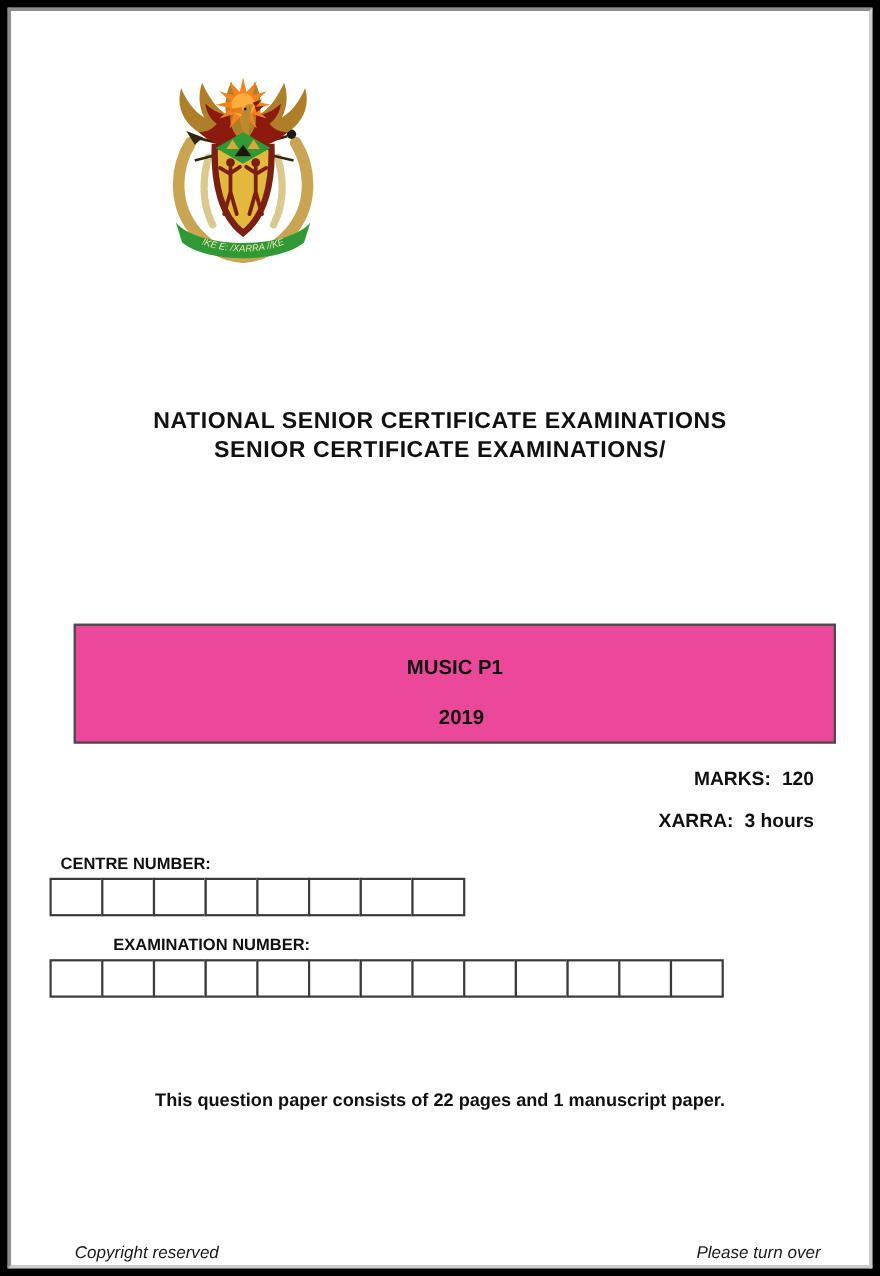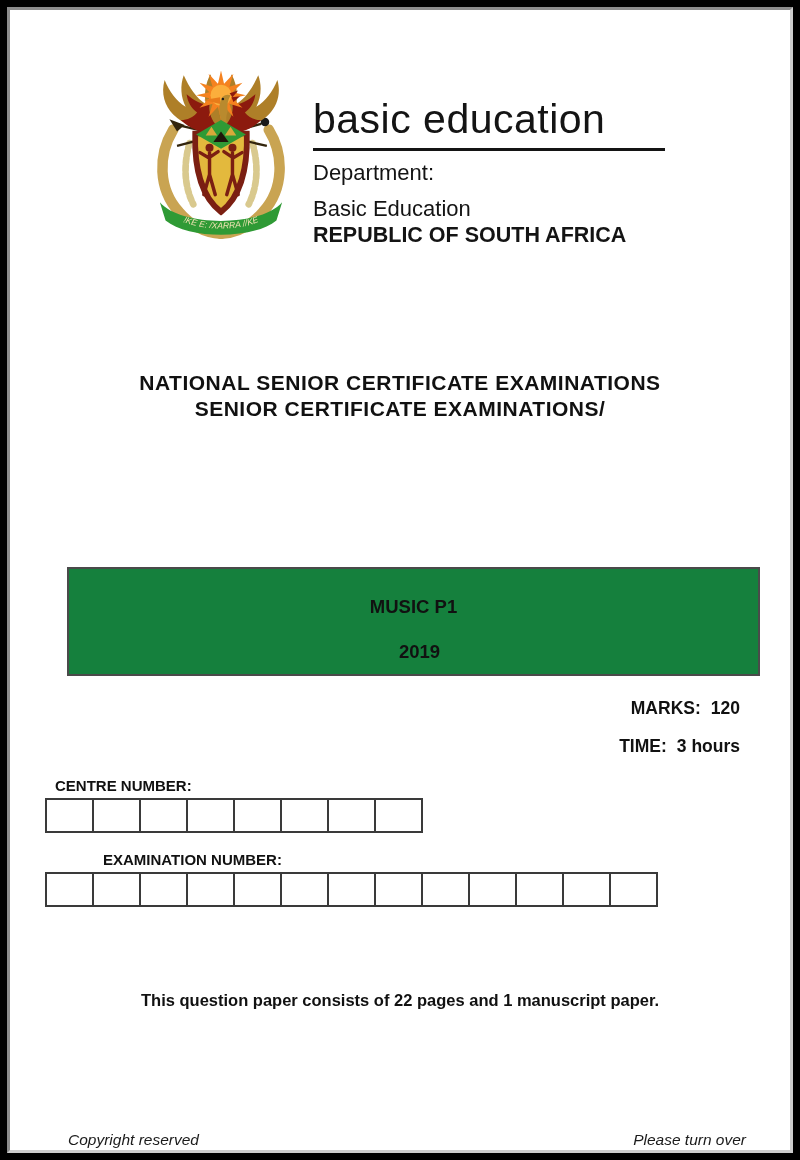--- a/index.html
+++ b/index.html
@@ -12,21 +12,21 @@
   }
   .crest { position:absolute; left:125px; top:56px; width:172px; height:178px; }
   .wordmark-block { position:absolute; left:303px; top:88px; width:360px; color:#141414; }
   .wordmark { font-size:41px; line-height:1.05; letter-spacing:0.5px; color:#141414; }
   .wordmark-rule { width:352px; height:3px; background:#141414; margin-top:7px; }
   .dept { margin-top:9px; font-size:22px; line-height:26.5px; color:#141414; }
   .dept-bold { font-size:21.5px; line-height:26.5px; font-weight:bold; color:#141414; }
   .exam-heading { position:absolute; left:0; top:360px; width:100%; text-align:center;
     font-weight:bold; font-size:21px; line-height:25.5px; letter-spacing:0.5px; color:#111; }
   .subject-box { position:absolute; left:57px; top:557px; width:693px; height:109px;
-    background:#15803d; border:2px solid #4a4a4a; text-align:center; color:#111; }
+    background:#ec4899; border:2px solid #4a4a4a; text-align:center; color:#111; }
   .subject-box .subject { margin-top:27px; font-size:18.5px; font-weight:bold; }
   .subject-box .year { margin-top:23px; font-size:18.5px; font-weight:bold;padding-left:12px; }
   .detail-line { position:absolute; right:50px; font-weight:bold;
     font-size:17.5px; color:#111; }
   .detail-marks { top:688px; }
   .detail-time { top:726px; }
   .detail-line .val { margin-left:10px; }
   .field-label { position:absolute; left:45px; font-weight:bold; font-size:15px; color:#111; }
   .centre-label { top:767px; }
   .exam-label { top:841px;margin-left:48px; }
@@ -104,43 +104,36 @@
         <polygon points="94,72 100,63 106,72" fill="#D8A93A"></polygon>
         <polygon points="82,79 90,68 98,79" fill="#20160A"></polygon>
       </g>
 
       <path id="mottoPath" d="M34,153 C60,175 120,175 146,153" fill="none"></path>
       <text font-size="9" font-style="italic" fill="#F0E3B2" font-family="Liberation Sans, sans-serif">
         <textPath href="#mottoPath" startOffset="50%" text-anchor="middle">!KE E: /XARRA //KE</textPath>
       </text>
     </svg>
 
-    <div class="wordmark-block">
-      <div class="wordmark">basic education</div>
-      <div class="wordmark-rule"></div>
-      <div class="dept">Department:</div>
-      <div class="dept">Basic Education</div>
-      <div class="dept-bold">REPUBLIC OF SOUTH AFRICA</div>
-    </div>
 
     <div class="exam-heading">
       <div>NATIONAL SENIOR CERTIFICATE EXAMINATIONS</div>
       <div>SENIOR CERTIFICATE EXAMINATIONS/</div>
     </div>
 
     <div class="subject-box">
       <div class="subject">MUSIC P1</div>
       <div class="year">2019</div>
     </div>
 
     <div class="detail-line detail-marks">
       <span>MARKS:</span><span class="val">120</span>
     </div>
     <div class="detail-line detail-time">
-      <span>TIME:</span><span class="val">3 hours</span>
+      <span>XARRA:</span><span class="val">3 hours</span>
     </div>
 
     <div class="field-label centre-label">CENTRE NUMBER:</div>
     <div class="cell-row centre-row">
         <div class="cell"></div>
         <div class="cell"></div>
         <div class="cell"></div>
         <div class="cell"></div>
         <div class="cell"></div>
         <div class="cell"></div>

